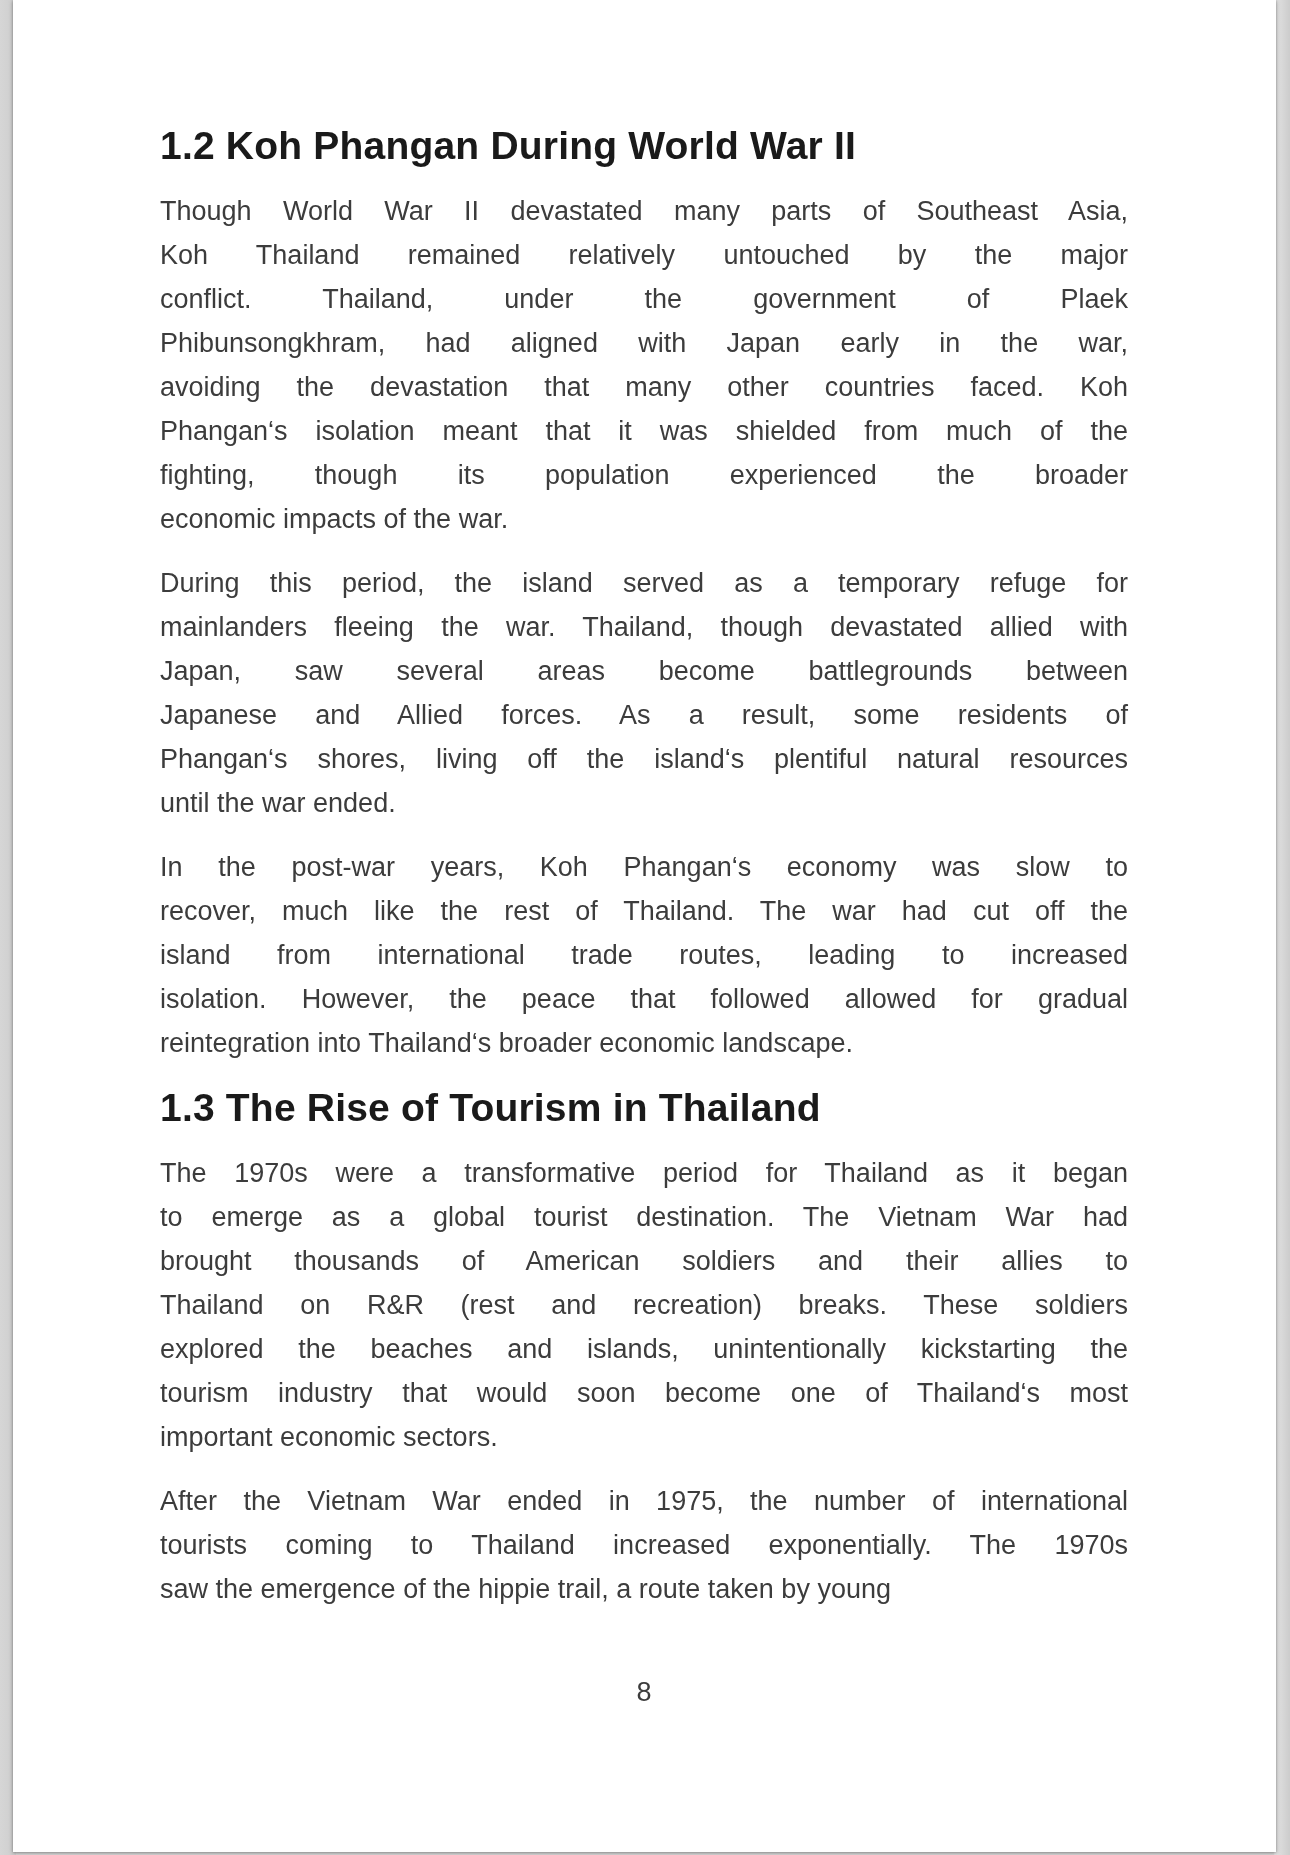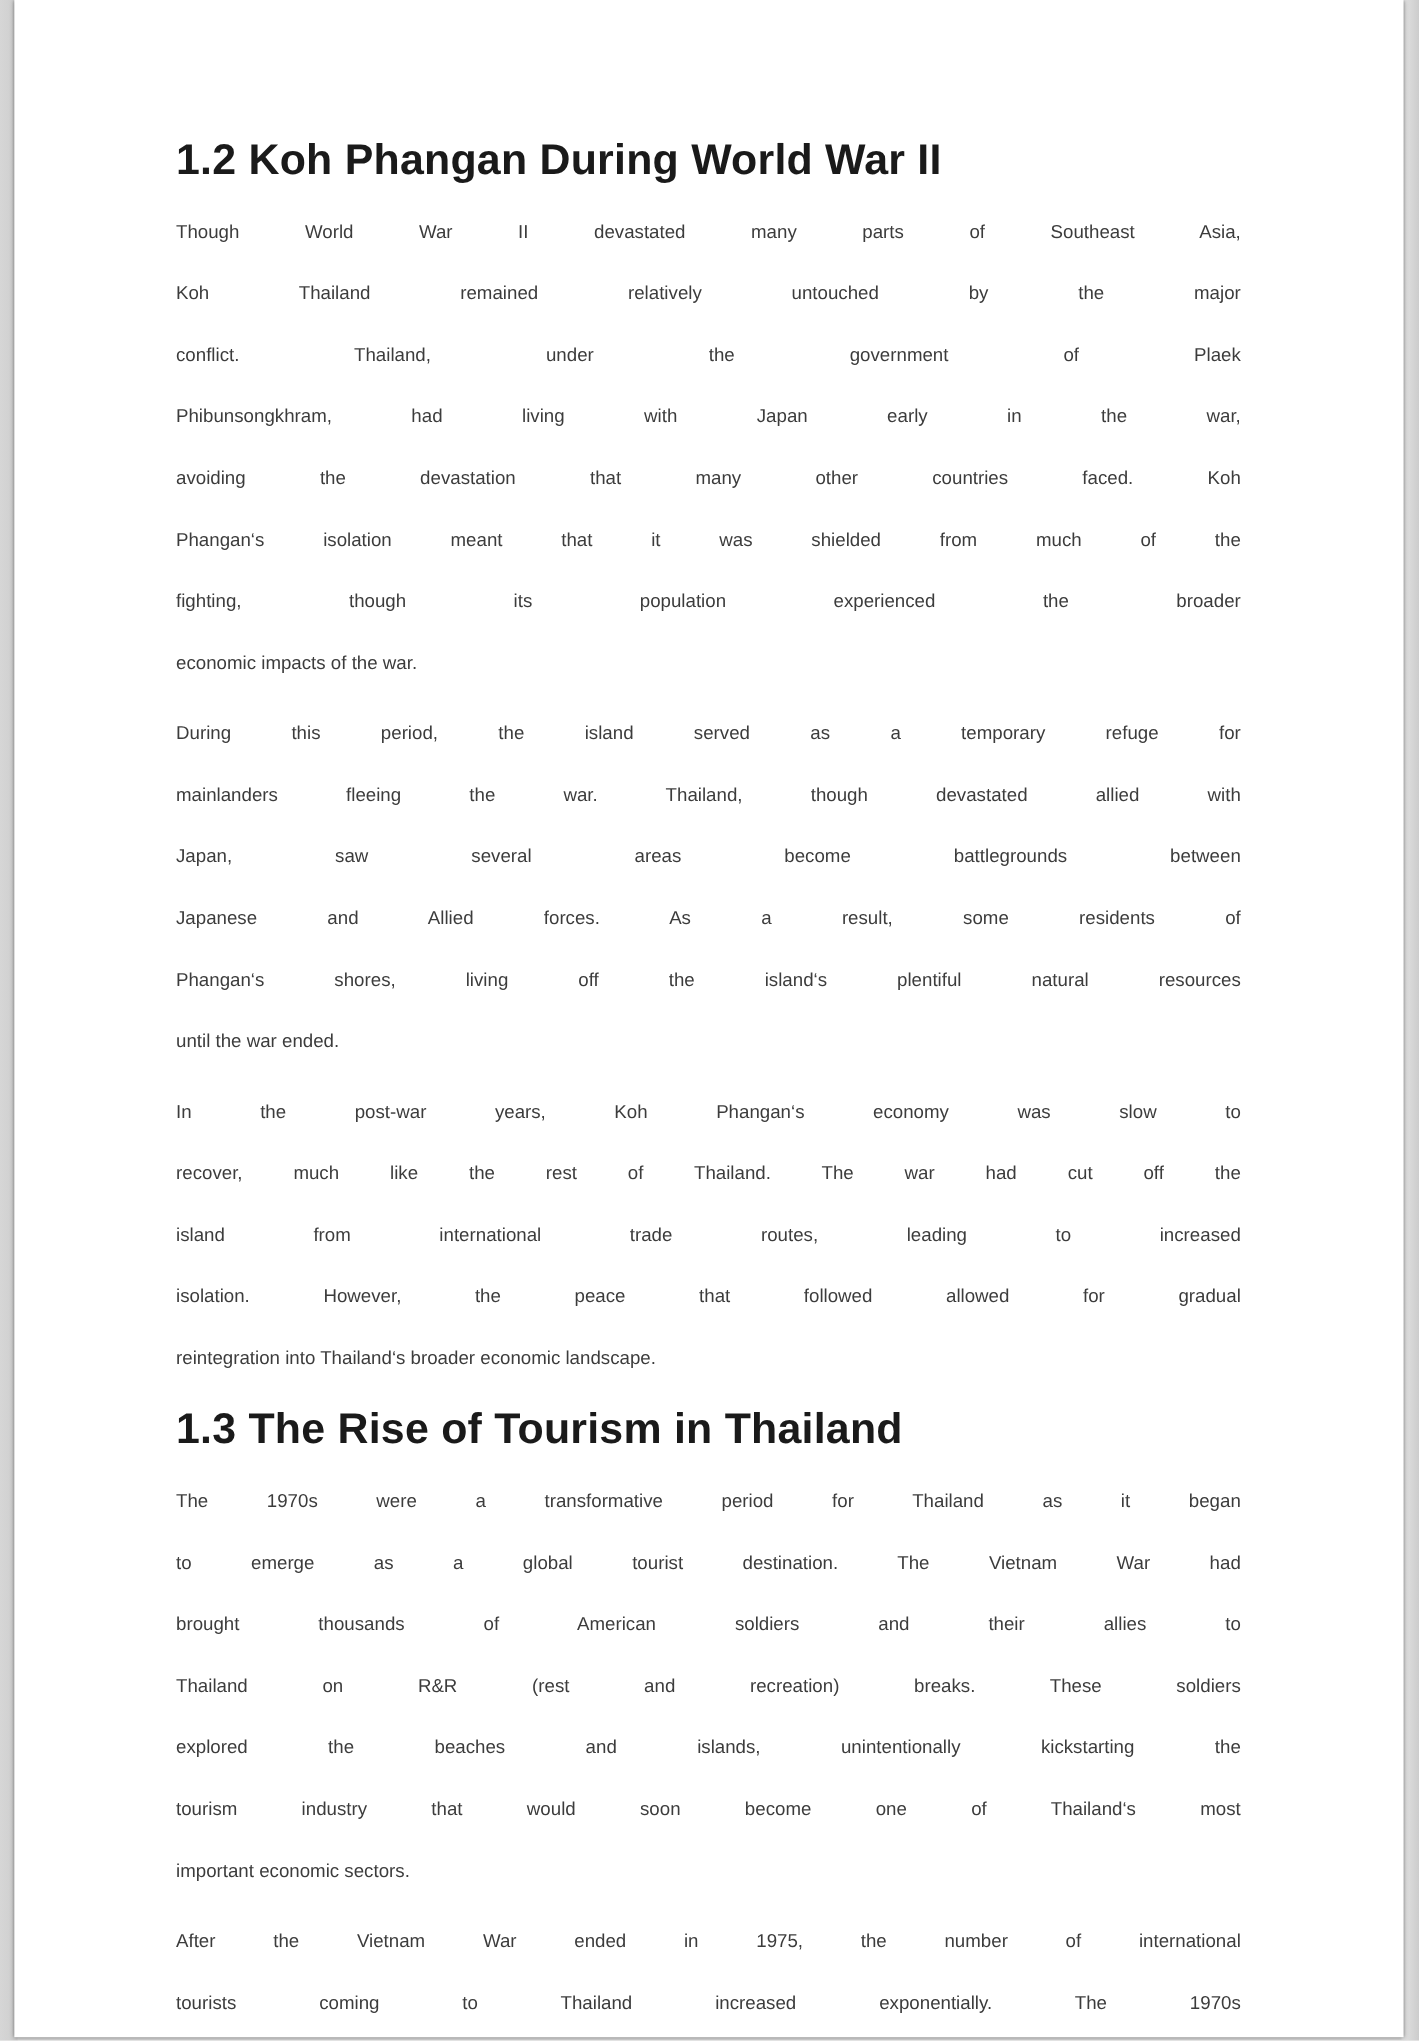--- a/index.html
+++ b/index.html
@@ -39,26 +39,25 @@
     font-size: 39px;
     line-height: 46px;
     font-weight: 700;
     color: var(--heading-text);
     letter-spacing: 0.2px;
     margin: 17px 0 20px 0;
   }
   .doc-content > .section-heading:first-child { margin-top: 0; }
   .para { margin: 0 0 20px 0; }
   .line {
-    font-size: 17px;
+    font-size: 27px;
     line-height: 44px;
     color: var(--body-text);
     text-align: justify;
     text-align-last: justify;
-    margin-top: 12px;
   }
   .line.line-last { text-align-last: left; }
   .page-number {
     margin-top: 59px;
     font-size: 27px;
     line-height: 44px;
     color: var(--body-text);
     text-align: center;
   }
 </style>
@@ -68,21 +67,21 @@
 <div class="viewer-canvas">
   <div class="doc-page">
     <div class="doc-content">
 
       <h2 class="section-heading">1.2 Koh Phangan During World War II</h2>
 
       <div class="para">
           <div class="line">Though World War II devastated many parts of Southeast Asia,</div>
           <div class="line">Koh Thailand remained relatively untouched by the major</div>
           <div class="line">conflict. Thailand, under the government of Plaek</div>
-          <div class="line">Phibunsongkhram, had living with Japan early in the war,</div>
+          <div class="line">Phibunsongkhram, had aligned with Japan early in the war,</div>
           <div class="line">avoiding the devastation that many other countries faced. Koh</div>
           <div class="line">Phangan‘s isolation meant that it was shielded from much of the</div>
           <div class="line">fighting, though its population experienced the broader</div>
           <div class="line line-last">economic impacts of the war.</div>
         </div>
 
       <div class="para">
           <div class="line">During this period, the island served as a temporary refuge for</div>
           <div class="line">mainlanders fleeing the war. Thailand, though devastated allied with</div>
           <div class="line">Japan, saw several areas become battlegrounds between</div>

